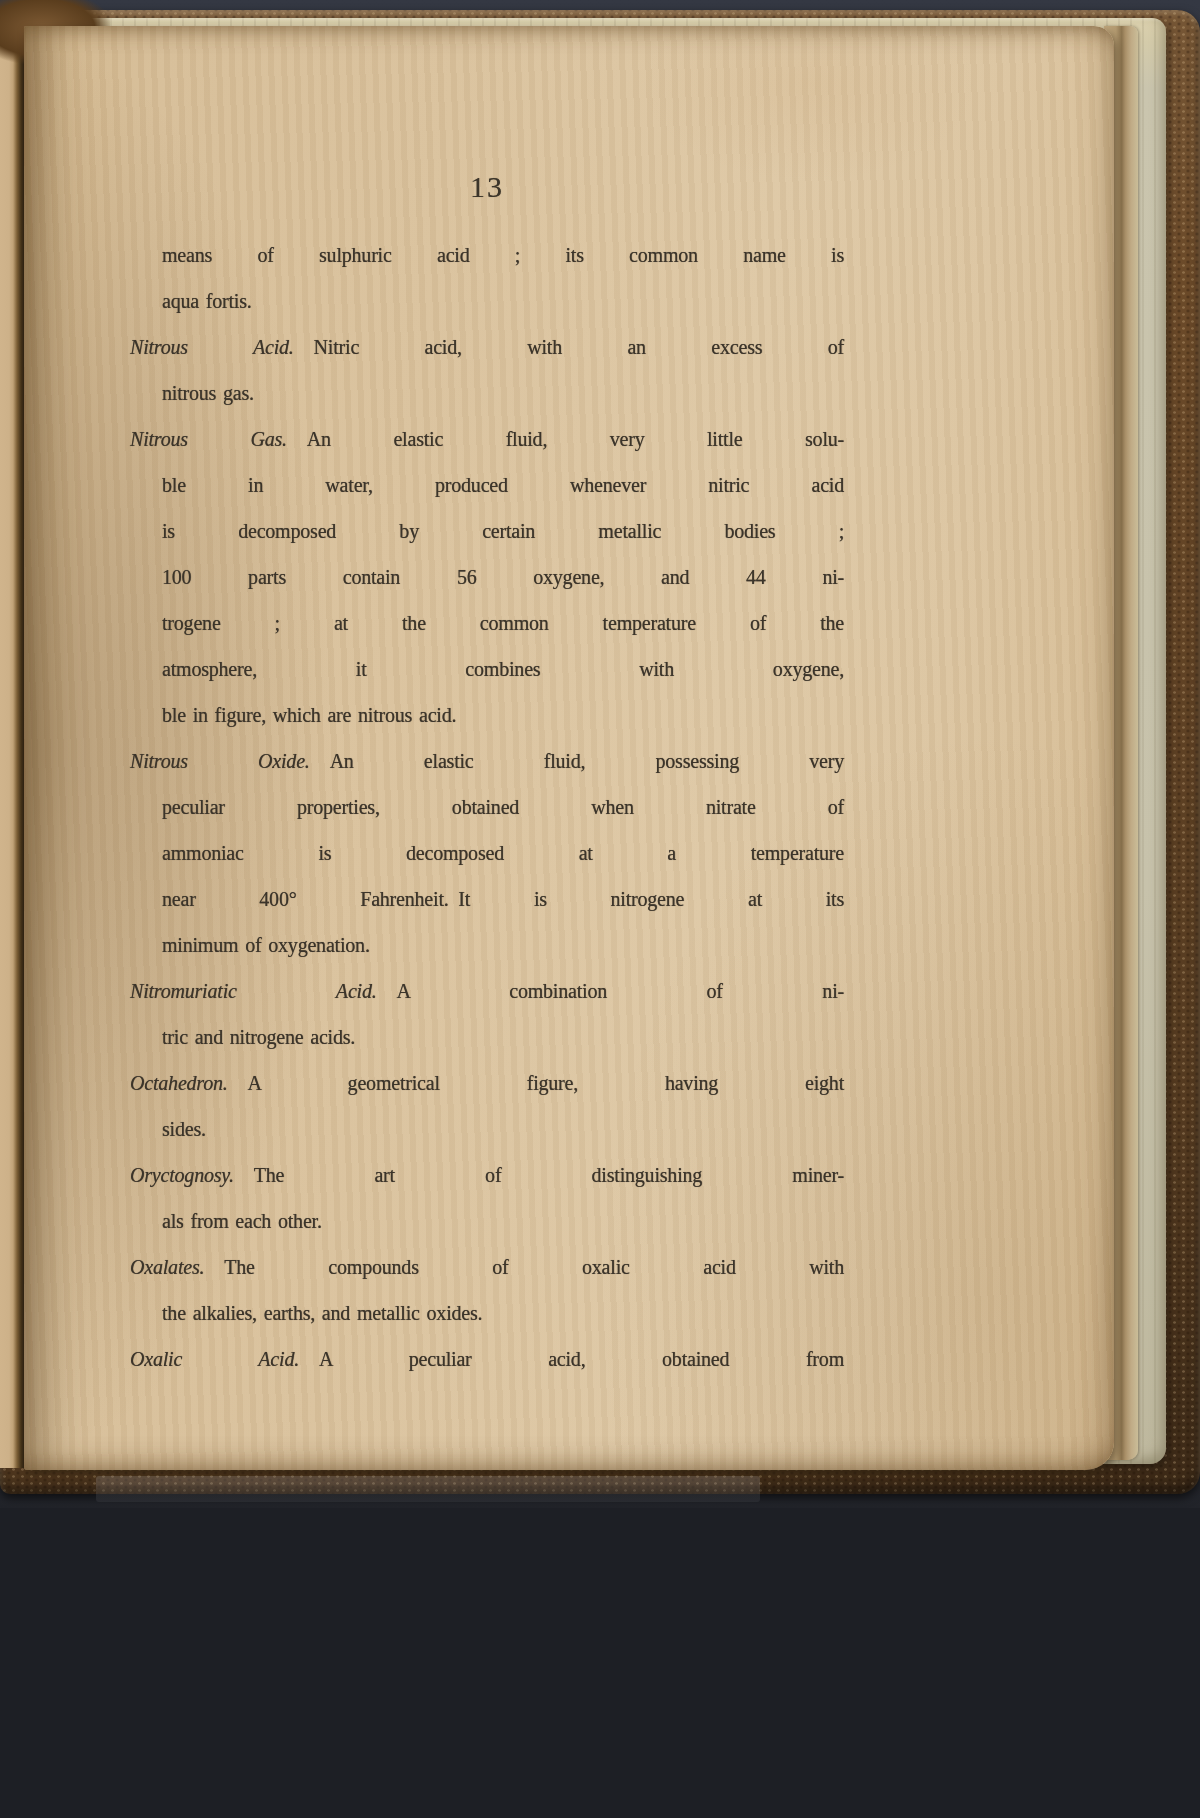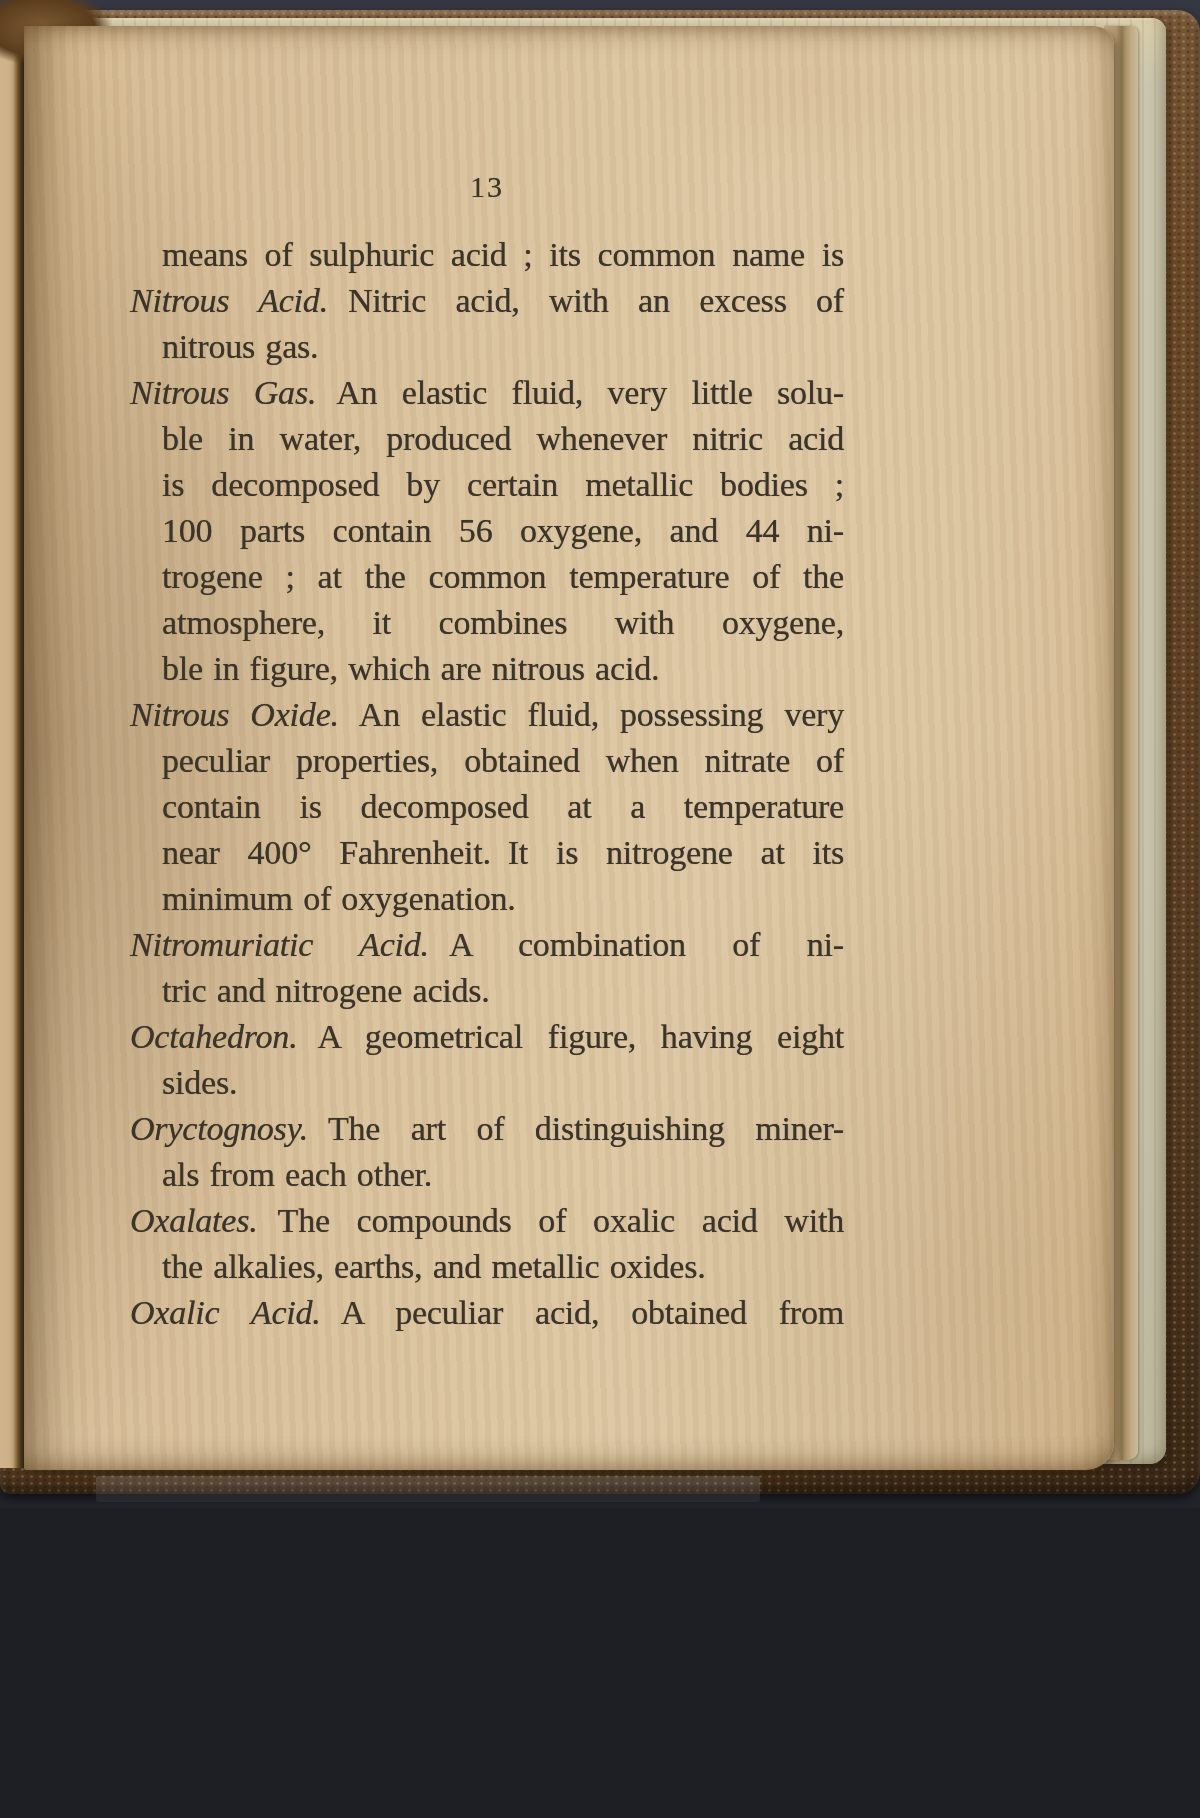--- a/index.html
+++ b/index.html
@@ -69,21 +69,21 @@
       3px 4px 9px rgba(50,35,15,.5);
   }
   
   .page-number{
     position:absolute;left:130px;top:170px;width:714px;
     text-align:center;font-size:30px;letter-spacing:2px;
     color:#3c352a;text-shadow:0 0 .7px rgba(60,52,40,.7);
   }
   .text-area{
     position:absolute;left:130px;top:232px;width:714px;
-    font-size:34px;color:#3b342a;word-spacing:2px;letter-spacing:-.2px;
+    font-size:20px;color:#3b342a;word-spacing:2px;letter-spacing:-.2px;
     text-shadow:0 0 .7px rgba(60,52,40,.65), .5px .4px 0 rgba(60,52,40,.22);
   }
   .tline{height:46px;line-height:46px;white-space:normal;overflow:visible;}
   .tline.ind{padding-left:32px;}
   .tline.just{text-align:justify;text-align-last:justify;}
   .head{font-style:italic;margin-right:20px;}
 </style>
 </head>
 <body>
 
@@ -91,32 +91,33 @@
   <div class="cover"></div>
   <div class="tape"></div>
   <div class="under-sheet"></div>
   <div class="page-block-edge"></div>
   <div class="left-sliver"></div>
   <div class="corner-blob"></div>
   <div class="page"></div>
   <div class="page-number">13</div>
   <div class="text-area" id="text-lines">
       <div class="tline ind just">means of sulphuric acid ; its common name is</div>
+      <div class="tline ind">aqua fortis.</div>
       <div class="tline just"><span class="head">Nitrous Acid.</span>Nitric acid, with an excess of</div>
       <div class="tline ind">nitrous gas.</div>
       <div class="tline just"><span class="head">Nitrous Gas.</span>An elastic fluid, very little solu-</div>
       <div class="tline ind just">ble in water, produced whenever nitric acid</div>
       <div class="tline ind just">is decomposed by certain metallic bodies ;</div>
       <div class="tline ind just">100 parts contain 56 oxygene, and 44 ni-</div>
       <div class="tline ind just">trogene ; at the common temperature of the</div>
       <div class="tline ind just">atmosphere, it combines with oxygene,</div>
       <div class="tline ind">ble in figure, which are nitrous acid.</div>
       <div class="tline just"><span class="head">Nitrous Oxide.</span>An elastic fluid, possessing very</div>
       <div class="tline ind just">peculiar properties, obtained when nitrate of</div>
-      <div class="tline ind just">contain is decomposed at a temperature</div>
+      <div class="tline ind just">ammoniac is decomposed at a temperature</div>
       <div class="tline ind just">near 400° Fahrenheit. It is nitrogene at its</div>
       <div class="tline ind">minimum of oxygenation.</div>
       <div class="tline just"><span class="head">Nitromuriatic Acid.</span>A combination of ni-</div>
       <div class="tline ind">tric and nitrogene acids.</div>
       <div class="tline just"><span class="head">Octahedron.</span>A geometrical figure, having eight</div>
       <div class="tline ind">sides.</div>
       <div class="tline just"><span class="head">Oryctognosy.</span>The art of distinguishing miner-</div>
       <div class="tline ind">als from each other.</div>
       <div class="tline just"><span class="head">Oxalates.</span>The compounds of oxalic acid with</div>
       <div class="tline ind">the alkalies, earths, and metallic oxides.</div>

